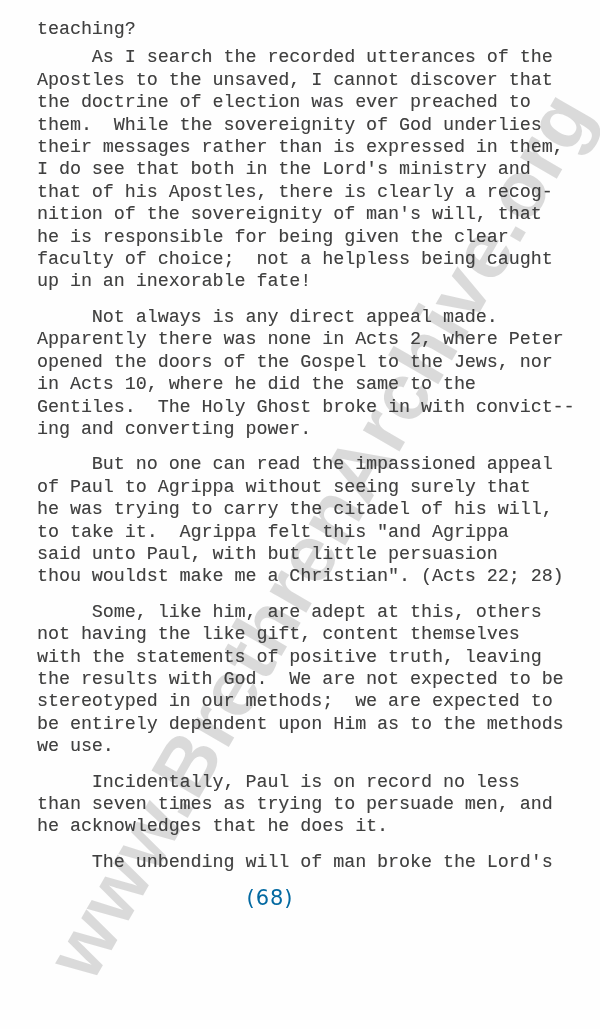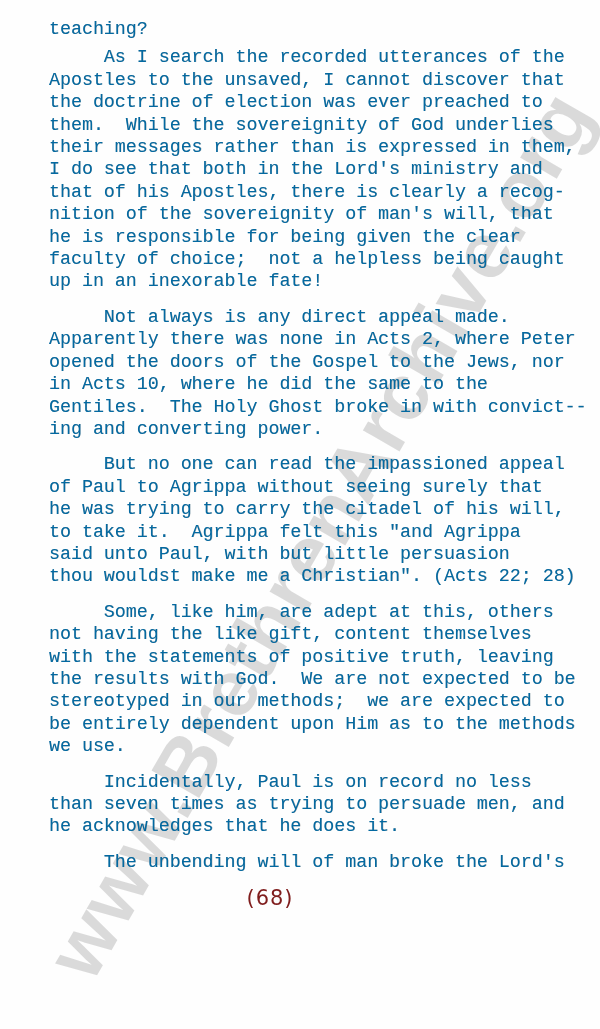--- a/index.html
+++ b/index.html
@@ -33,36 +33,36 @@
   .content {
     position: relative;
     z-index: 1;
     padding: 18px 0 0 37px;
     width: 556px;
   }
   .para {
     white-space: pre;
     font-size: 18.3px;
     line-height: 22.4px;
-    color: #0369a1;
+    color: #404040;
     text-shadow: 0.3px 0.3px 0 rgba(47, 45, 43, 0.35);
-    margin: 0 0 13px 12px;
+    margin: 0 0 13px 0;
   }
   .para.first {
     margin-bottom: 6px;
   }
   .footer {
     position: relative;
     z-index: 1;
     width: 540px;
     text-align: center;
     margin-top: 2px;
     font-family: "DejaVu Sans", "Liberation Sans", sans-serif;
     font-size: 21px;
-    color: #7f1d1d;
+    color: #0369a1;
     letter-spacing: 1px;
   }
 </style>
 </head>
 <body>
 
 <div class="page">
 
   <div class="watermark">www.BrethrenArchive.org</div>
 

